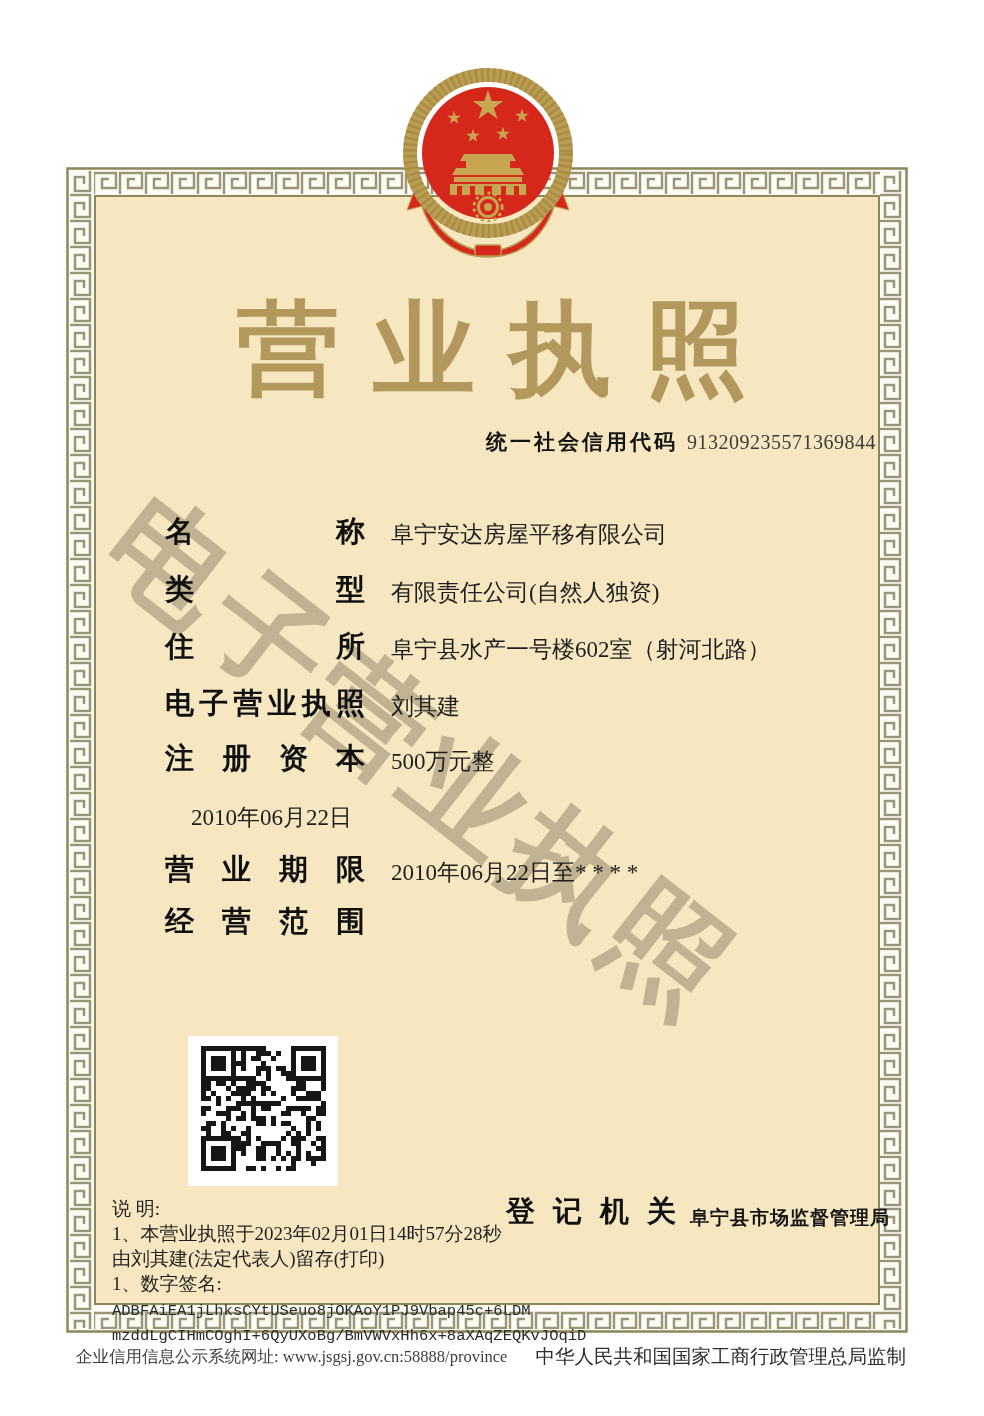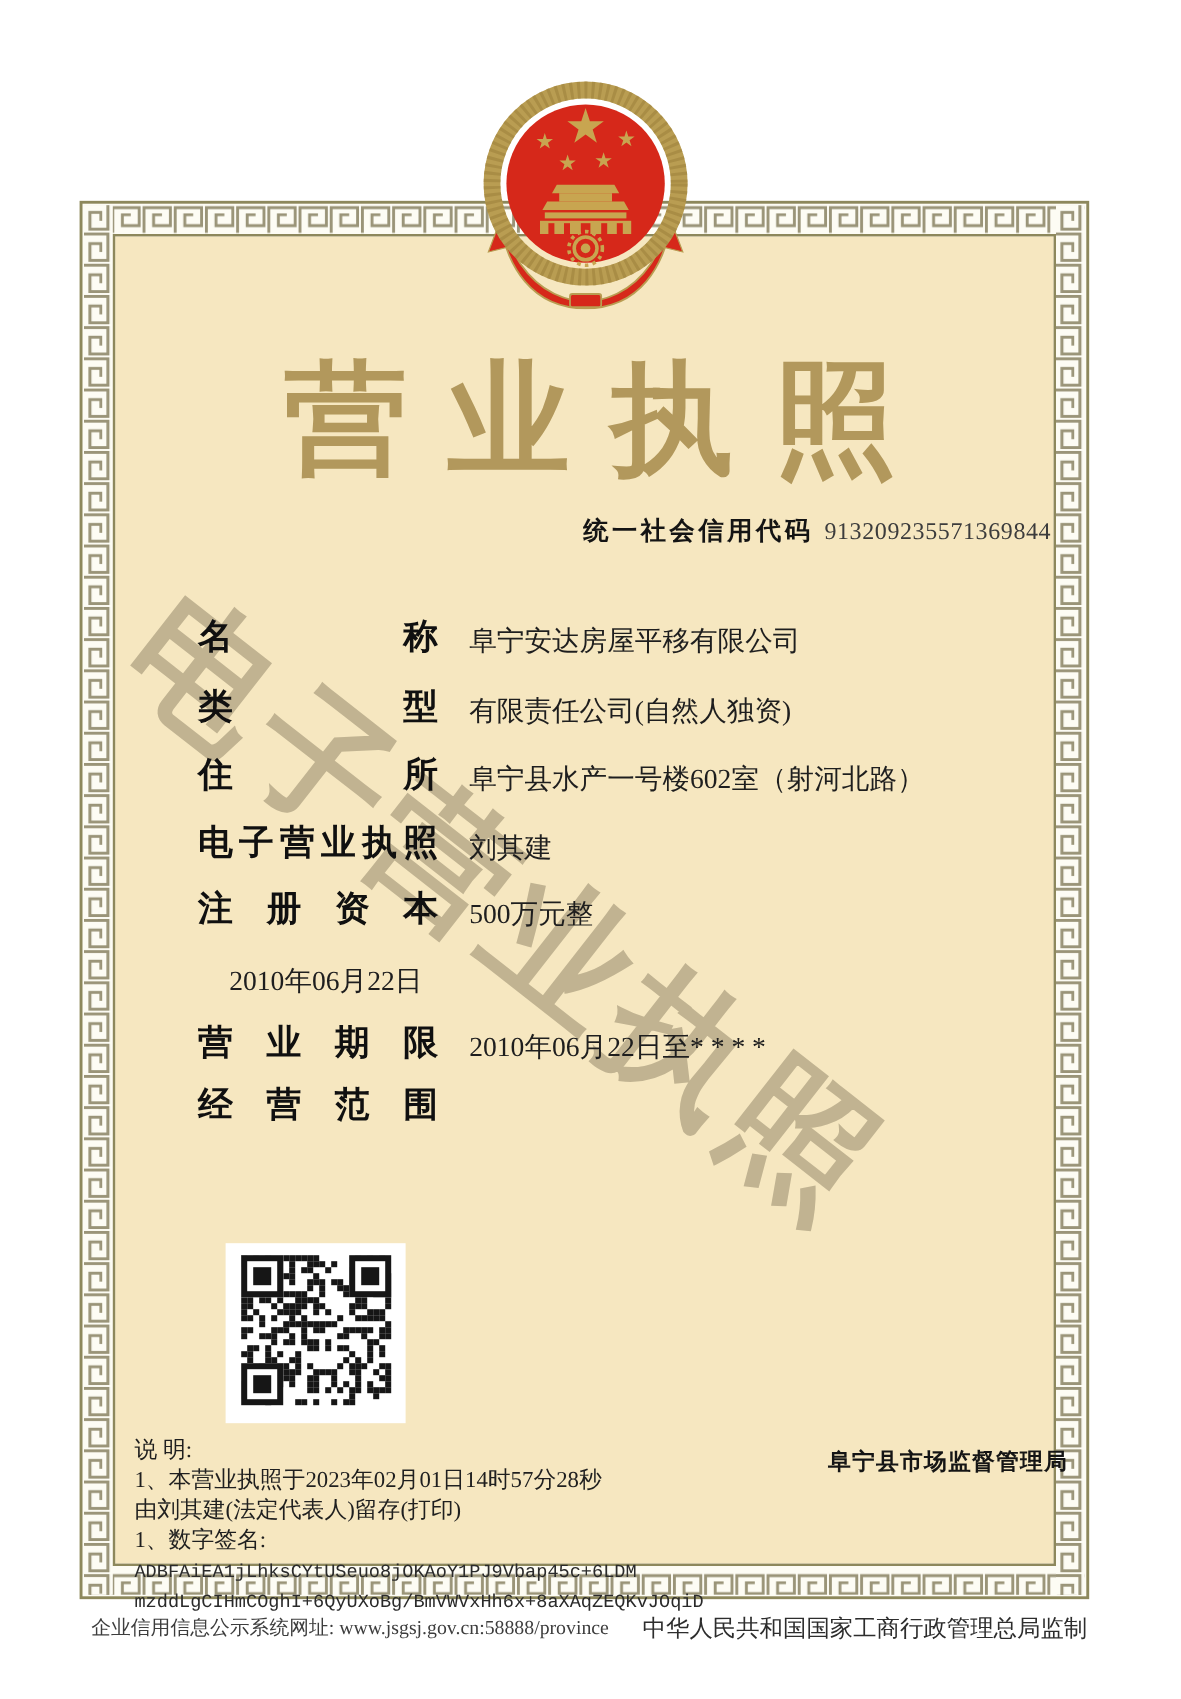--- a/index.html
+++ b/index.html
@@ -489,18 +489,19 @@
   </div>
 
   <div class="notes">
     <div>说 明:</div>
     <div>1、本营业执照于2023年02月01日14时57分28秒</div>
     <div>由刘其建(法定代表人)留存(打印)</div>
     <div><span>1、数字签名: </span><span class="sig">ADBFAiEA1jLhksCYtUSeuo8jOKAoY1PJ9Vbap45c+6LDM</span></div>
     <div class="sig">mzddLgCIHmCOghI+6QyUXoBg/BmVWVxHh6x+8aXAqZEQKvJOqiD</div>
   </div>
 
+  <div class="reg-label">登记机关</div>
   <div class="reg-value">阜宁县市场监督管理局</div>
 
   <div class="footer-left">企业信用信息公示系统网址: www.jsgsj.gov.cn:58888/province</div>
   <div class="footer-right">中华人民共和国国家工商行政管理总局监制</div>
 
 </div>
 
 </body></html>

